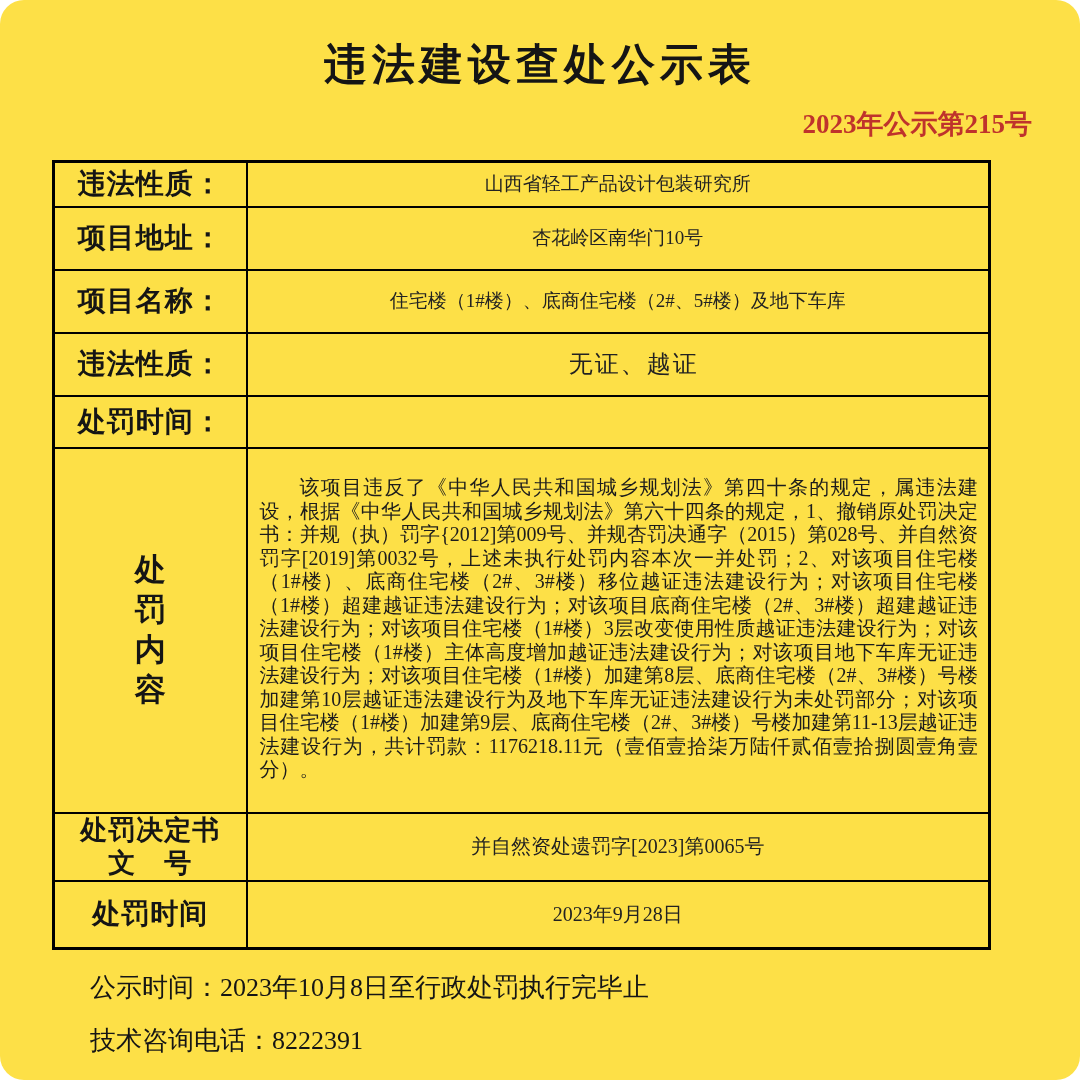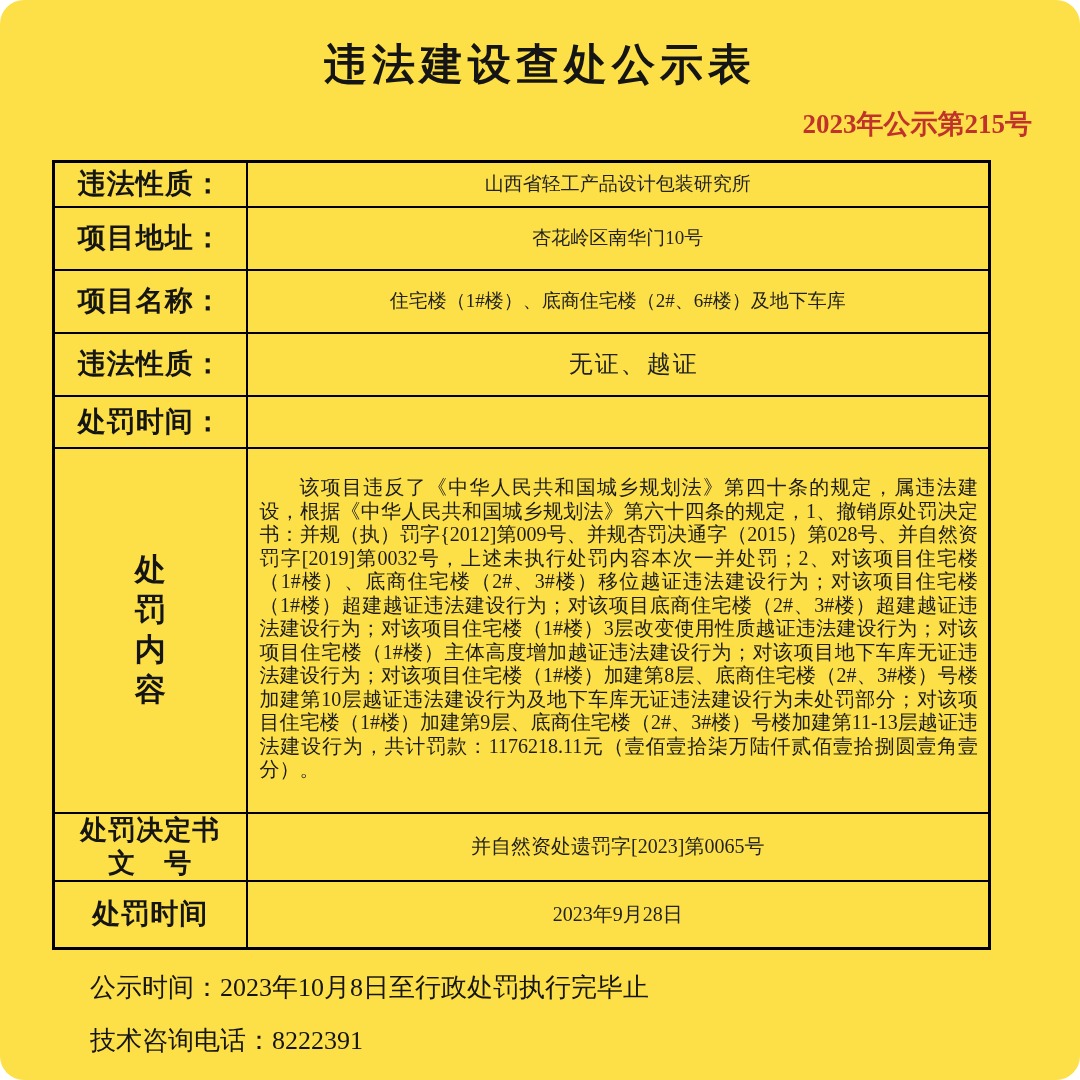--- a/index.html
+++ b/index.html
@@ -126,21 +126,21 @@
       <tr class="row-sm">
         <td class="label">违法性质：</td>
         <td class="value">山西省轻工产品设计包装研究所</td>
       </tr>
       <tr class="row-sm2">
         <td class="label">项目地址：</td>
         <td class="value">杏花岭区南华门10号</td>
       </tr>
       <tr class="row-sm2">
         <td class="label">项目名称：</td>
-        <td class="value">住宅楼（1#楼）、底商住宅楼（2#、6#楼）及地下车库</td>
+        <td class="value">住宅楼（1#楼）、底商住宅楼（2#、5#楼）及地下车库</td>
       </tr>
       <tr class="row-sm2">
         <td class="label">违法性质：</td>
         <td class="value val-mid">无证、越证</td>
       </tr>
       <tr class="row-sm3">
         <td class="label">处罚时间：</td>
         <td class="value"></td>
       </tr>
       <tr class="row-penalty">

